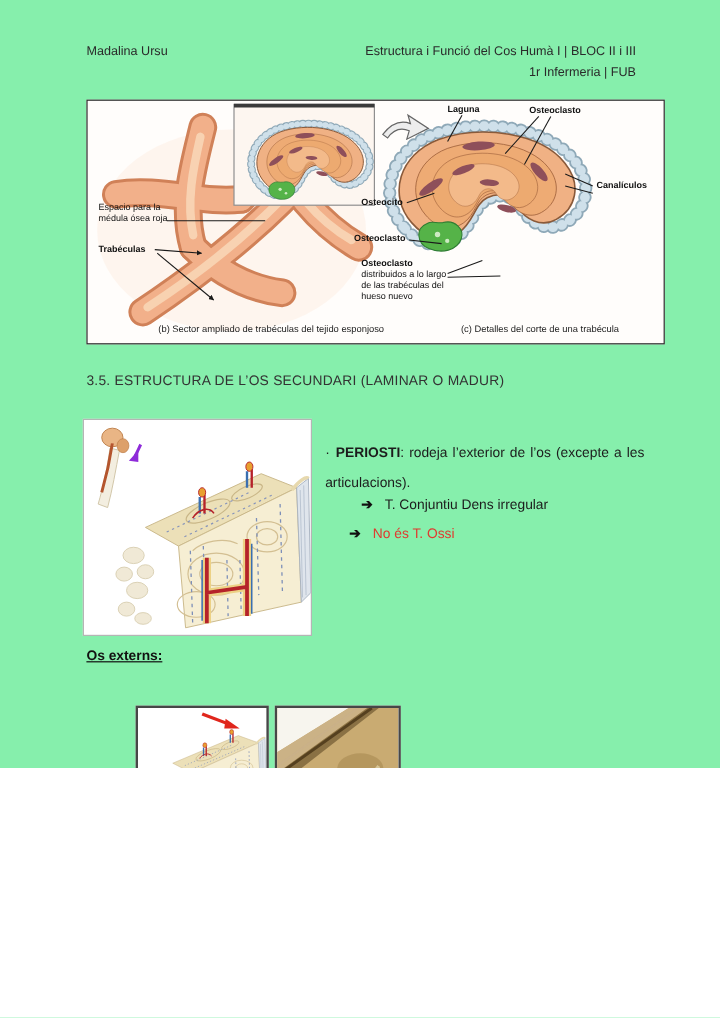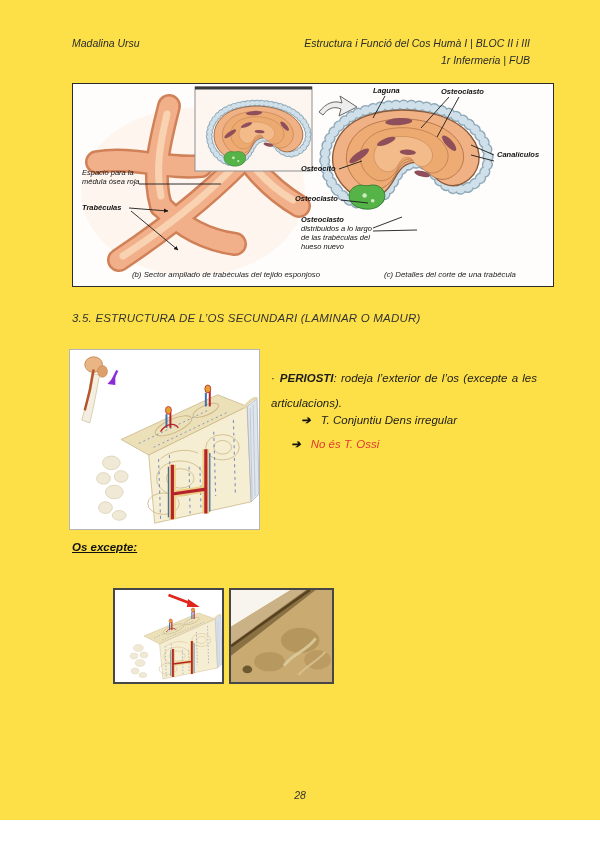--- a/index.html
+++ b/index.html
@@ -1,19 +1,19 @@
 <!DOCTYPE html>
 <html><head>
 <meta charset="utf-8">
 <style>
   * { margin:0; padding:0; box-sizing:border-box; }
   html,body { background:#fff; }
   .page {
-    position:relative; width:600px; height:820px; background:#fde047;
-    font-family:"Liberation Sans", sans-serif; color:#1c1c1c; overflow:hidden;font-style:italic;
+    position:relative; width:600px; height:640px; background:#86efac;
+    font-family:"Liberation Sans", sans-serif; color:#1c1c1c; overflow:hidden;
   }
   .hdr { position:absolute; font-size:10.5px; color:#2a2a2a; white-space:nowrap; }
   .hdr-left  { left:72px; top:37px; }
   .hdr-right { right:70px; top:37px; text-align:right; }
   .hdr-right2{ right:70px; top:54px; text-align:right; }
 
   
   .figure1 {
     position:absolute; left:72px; top:83px; width:482px; height:204px;
     border:1px solid #2b2b2b; background:#fffdfb;
@@ -249,21 +249,21 @@
   <div class="periosti-para">
     <span class="bullet">·</span><b>PERIOSTI</b><span>: rodeja l’exterior de l’os (excepte a les articulacions).</span>
   </div>
   <div class="arrow-item item-1">
     <span class="arrow">➔</span><span>T. Conjuntiu Dens irregular</span>
   </div>
   <div class="arrow-item item-2">
     <span class="arrow">➔</span><span class="red-text">No és T. Ossi</span>
   </div>
 
-  <div class="os-compacte">Os excepte:</div>
+  <div class="os-compacte">Os externs:</div>
 
   <div class="img-s img-s1">
     <svg viewBox="0 0 192 184" preserveAspectRatio="none">
       <use href="#boneblock"></use>
       <g>
         <path d="M96,10 L136,27" stroke="#e0261c" stroke-width="5" fill="none"></path>
         <polygon points="152,34 131,18 129,34" fill="#e0261c"></polygon>
       </g>
     </svg>
   </div>

